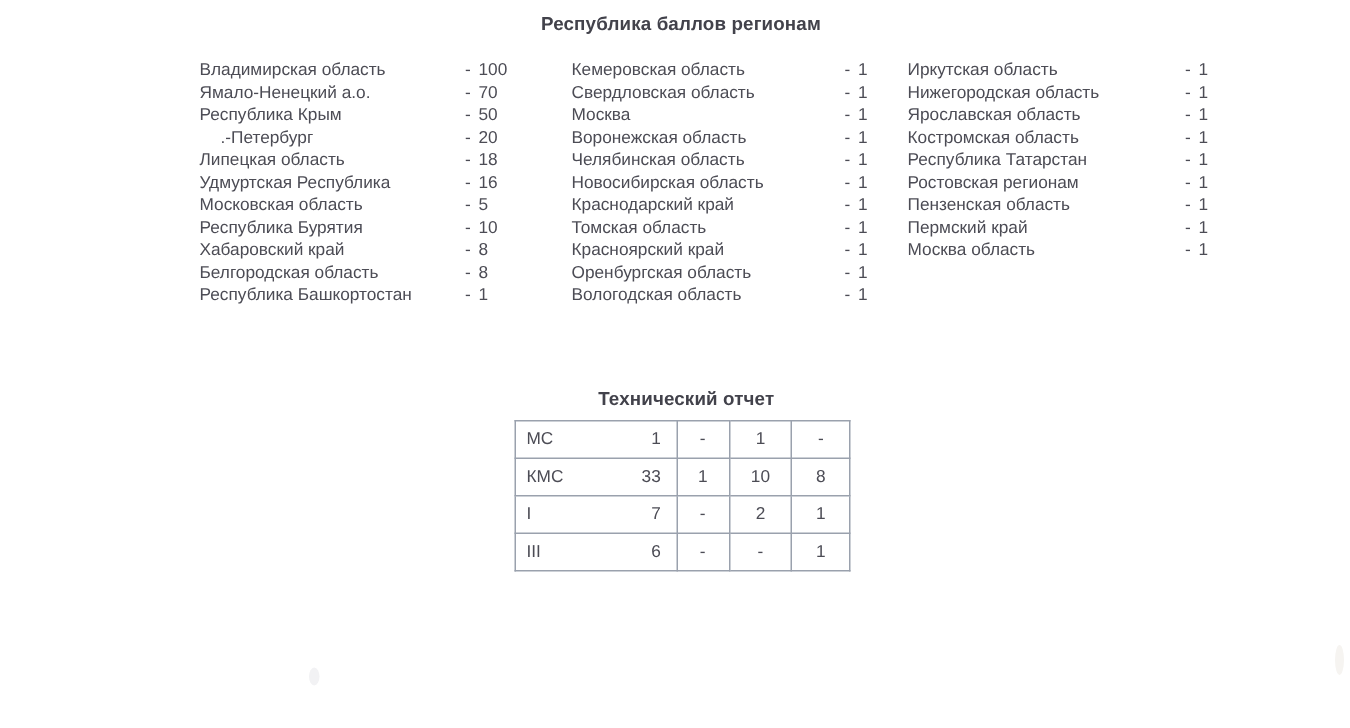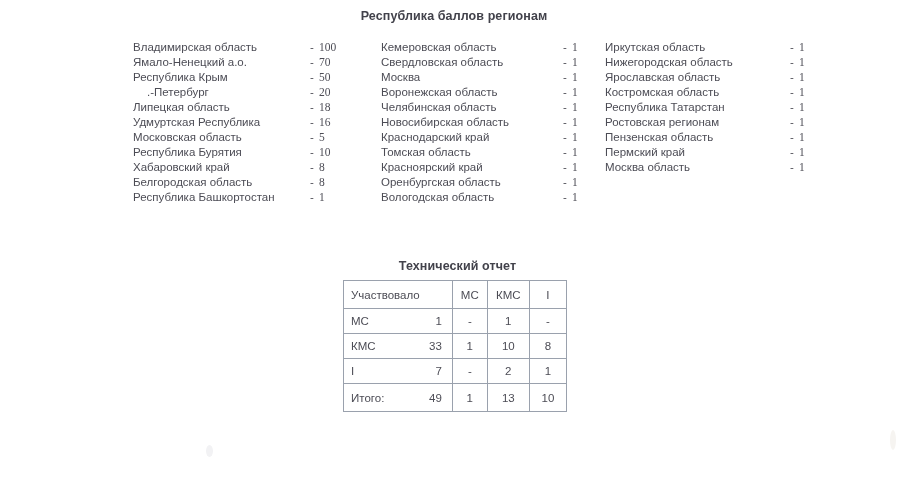--- a/index.html
+++ b/index.html
@@ -83,21 +83,20 @@
   }
   .points-dash {
     flex: 0 0 auto;
     width: 9px;
     text-align: left;
   }
   .points-value {
     flex: 0 0 auto;
     width: 24px;
     text-align: left;
-    font-family: Liberation Serif, serif;
   }
   
   #points-col-0 .points-dash { width: 9px; }
   #points-col-0 .points-value { width: 26px; }
 
   .row-indent .points-name { padding-left: 14px; }
 
   
   #report-table {
     position: absolute;
@@ -343,26 +342,20 @@
       <span class="points-spacer"></span>
       <span class="points-dash">-</span>
       <span class="points-value">1</span>
     </div>
   </div>
 
 <div class="section-title" id="report-title">Технический отчет</div>
 
 <table id="report-table">
   <tbody id="report-body">
-      <tr class="header-row">
-        <td class="first-col cell-label">Участвовало</td>
-        <td class="col-mc">МС</td>
-        <td class="col-kms">КМС</td>
-        <td class="col-i">I</td>
-      </tr>
       <tr class="body-row">
         <td class="first-col">
           <div class="fc-inner">
             <span class="fc-name">МС</span>
             <span class="fc-num">1</span>
           </div>
         </td>
         <td class="col-mc">-</td>
         <td class="col-kms">1</td>
         <td class="col-i">-</td>
@@ -382,25 +375,25 @@
         <td class="first-col">
           <div class="fc-inner">
             <span class="fc-name">I</span>
             <span class="fc-num">7</span>
           </div>
         </td>
         <td class="col-mc">-</td>
         <td class="col-kms">2</td>
         <td class="col-i">1</td>
       </tr>
-      <tr class="total-row">
+      <tr class="body-row">
         <td class="first-col">
           <div class="fc-inner">
-            <span class="fc-name">Итого:</span>
-            <span class="fc-num">49</span>
+            <span class="fc-name">III</span>
+            <span class="fc-num">6</span>
           </div>
         </td>
-        <td class="col-mc">1</td>
-        <td class="col-kms">13</td>
-        <td class="col-i">10</td>
+        <td class="col-mc">-</td>
+        <td class="col-kms">-</td>
+        <td class="col-i">1</td>
       </tr>
     </tbody>
 </table>
 
 </body></html>

